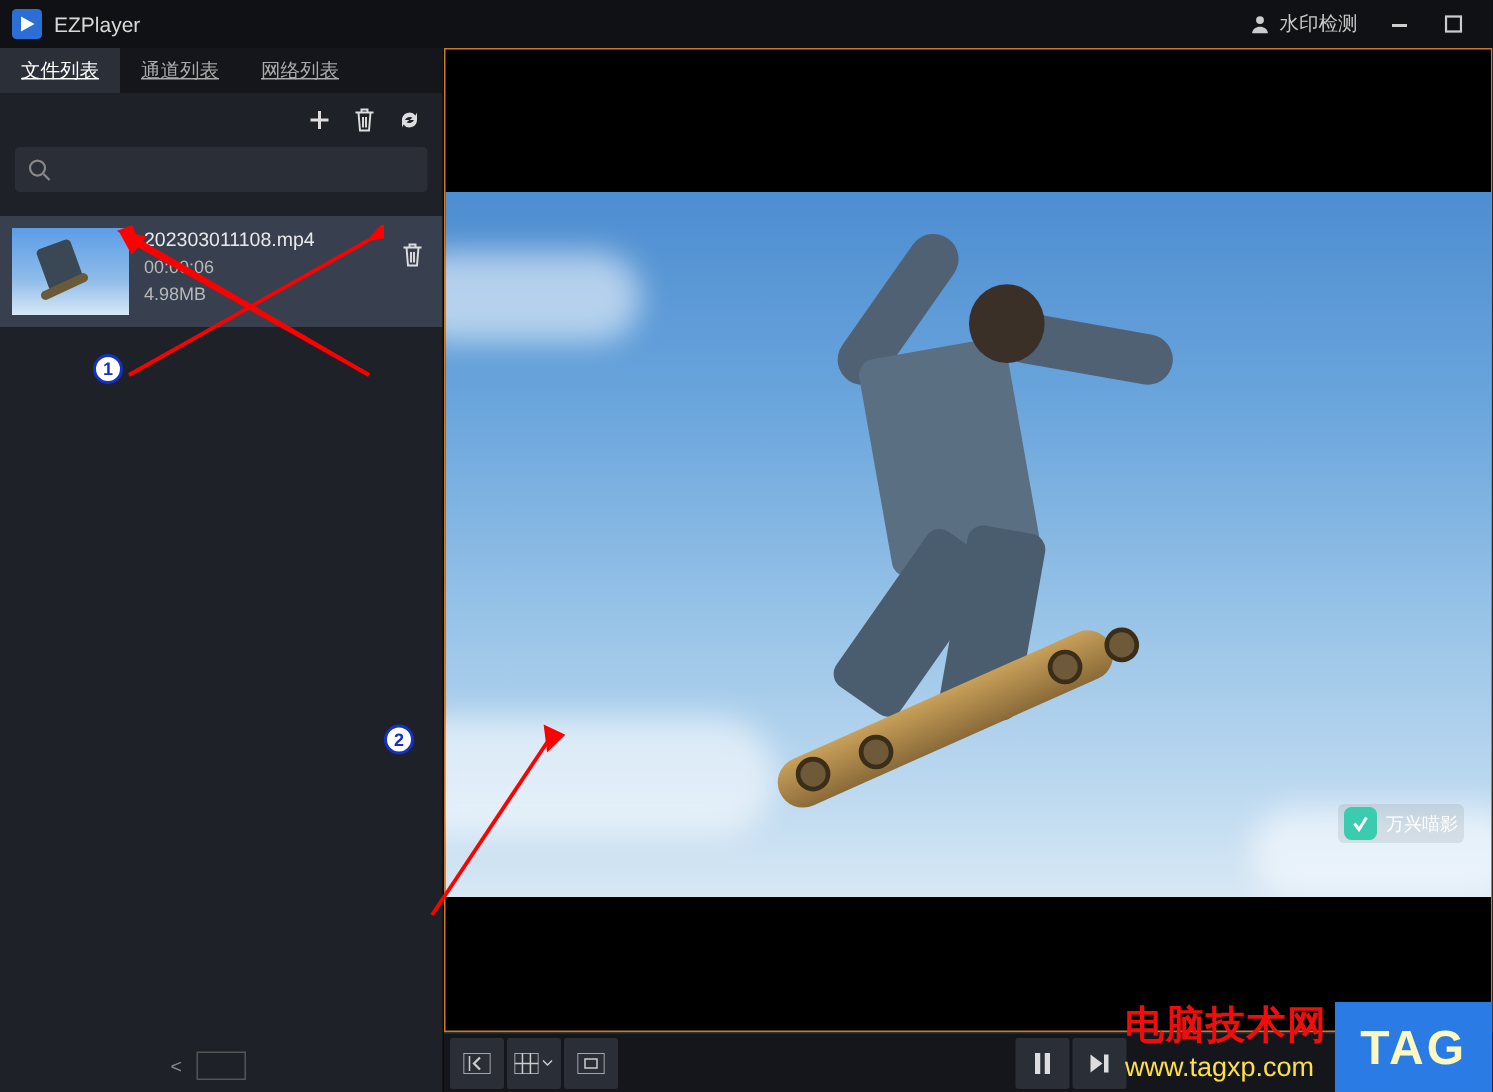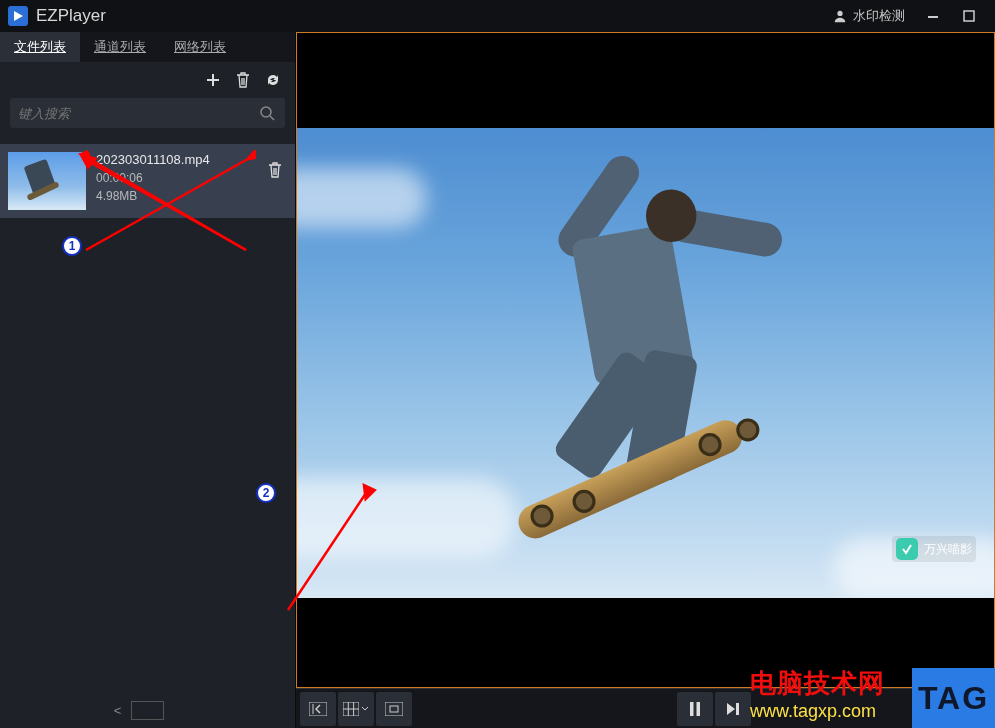--- a/index.html
+++ b/index.html
@@ -21,21 +21,21 @@
   align-items: center;
   padding: 0 8px;
 }
 .titlebar .logo {
   width: 20px; height: 20px;
   background: #2b6fd6;
   border-radius: 3px;
   display: flex; align-items: center; justify-content: center;
   margin-right: 8px;
 }
-.titlebar .app-title { color: #d8d8d8; font-size: 17px; }
+.titlebar .app-title { color: #d8d8d8; font-size: 14px; }
 .titlebar .spacer { flex: 1; }
 .titlebar .right-btn {
   display: flex; align-items: center;
   padding: 0 10px; height: 44px;
   cursor: pointer;
 }
 .titlebar .right-btn .ic { margin-right: 6px; }
 .titlebar .win-btn {
   width: 36px; height: 32px;
   display: flex; align-items: center; justify-content: center;
@@ -274,23 +274,23 @@
   right: 110px; bottom: 6px;
   z-index: 60;
   text-align: left;
   font-family: SimHei, Arial; 
 }
 .overlay-site .l1 { color: #f20d0d; font-size: 26px; font-weight: bold; letter-spacing: 1px; }
 .overlay-site .l2 { color: #fde047; font-size: 18px; }
 .overlay-tag {
   position: absolute;
   right: 0; bottom: 0;
-  width: 83px; height: 60px;
+  width: 105px; height: 60px;
   background: #2a7be4;
-  color: #0f172a;
+  color: #fef9c3;
   font-size: 32px; font-weight: bold;
   display: flex; align-items: center; justify-content: center;
   z-index: 60;
   letter-spacing: 2px;
 }
 
 svg { display: block; }
 </style>
 </head>
 <body>
@@ -343,21 +343,20 @@
             <path d="M1 3h12M5 3V1h4v2M3 3l1 12h6l1-12M6 6v7M8 6v7" stroke="#ddd" stroke-width="1.3" fill="none"></path>
           </svg>
       </div>
       <div class="tbtn">
         <svg width="16" height="16">
             <path d="M3 8a5 5 0 019-3l1-2v5H8l2-1.5A3.5 3.5 0 005 8m8 0a5 5 0 01-9 3l-1 2V8h5l-2 1.5A3.5 3.5 0 0011 8" fill="#ddd"></path>
           </svg>
       </div>
     </div>
     <div class="search-wrap">
-      <input type="text" placeholder="键入搜索" style="">
       <span class="sicon">
         <svg width="16" height="16">
             <circle cx="7" cy="7" r="5" fill="none" stroke="#888" stroke-width="1.5"></circle>
             <path d="M11 11l4 4" stroke="#888" stroke-width="1.5"></path>
           </svg>
       </span>
     </div>
     <div class="file-list">
       <div class="file-item">
         <div class="thumb"></div>

